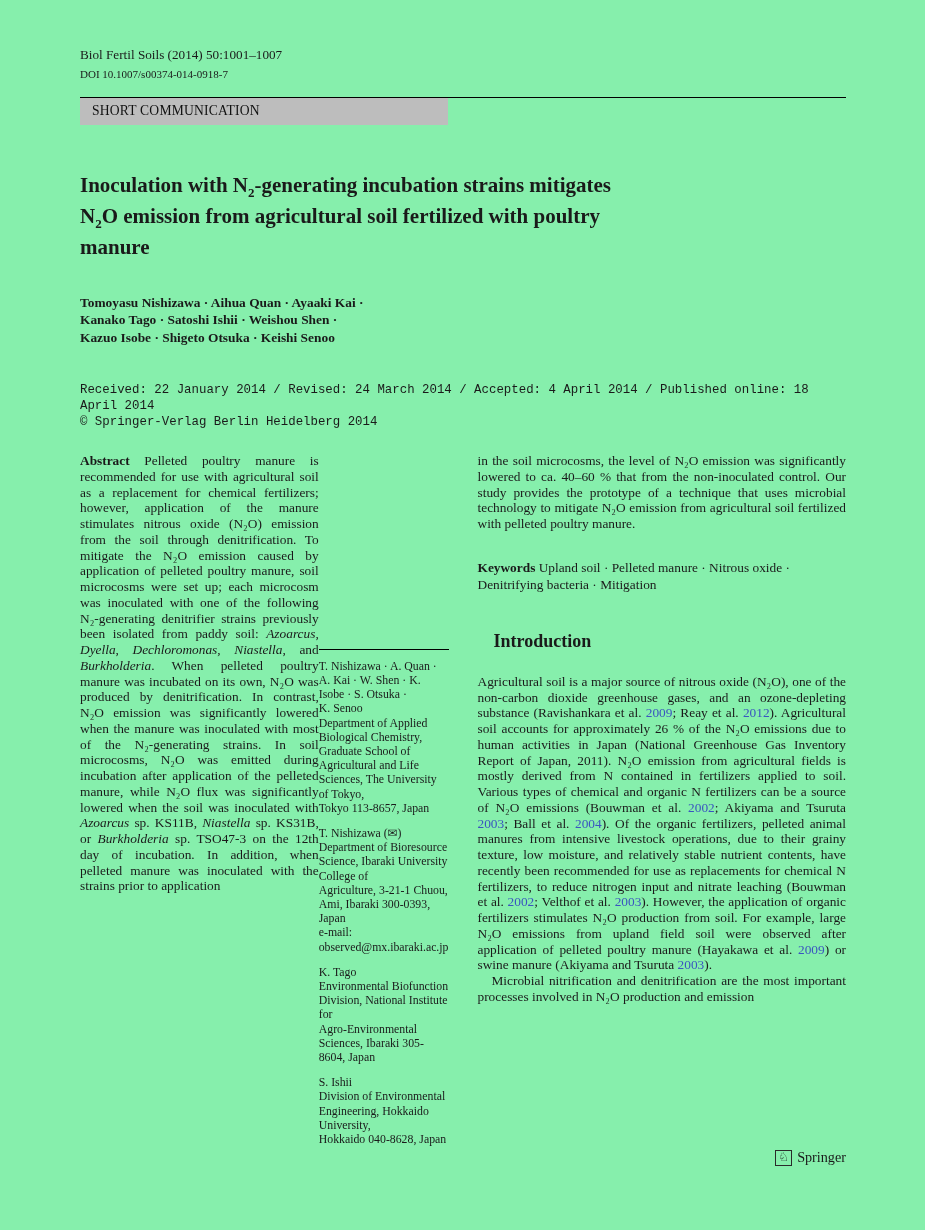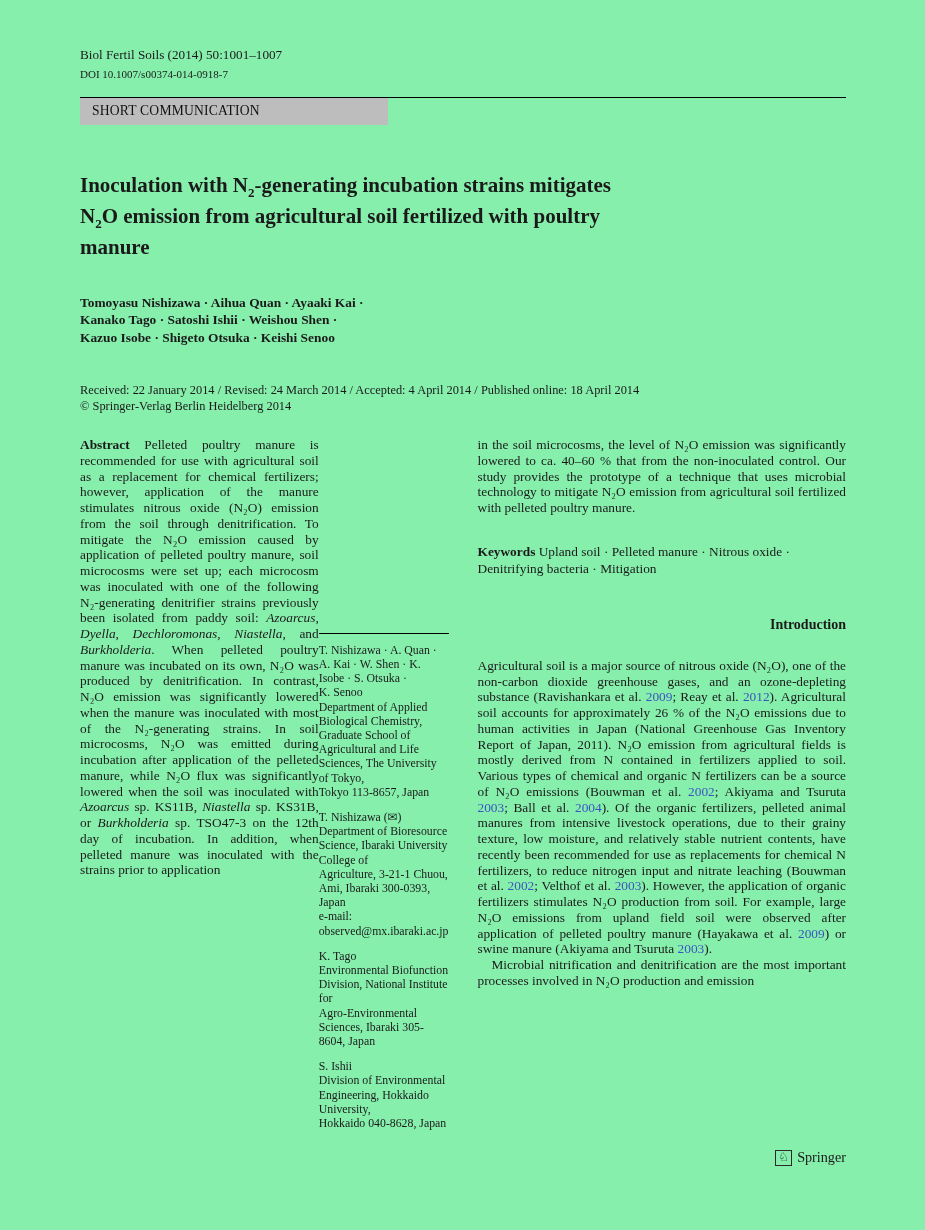--- a/index.html
+++ b/index.html
@@ -9,41 +9,41 @@
     padding: 47px 79px 0 80px;
     font-family: "Liberation Serif", "DejaVu Serif", serif;
     color: var(--text, #1a1a1a);
     overflow: hidden;
   }
   .jref { font-size: 13.2px; line-height: 16px; }
   .jdoi { font-size: 11px; line-height: 16px; margin-top: 3px; }
   .banner-rule { border-top: 1.4px solid #000; margin-top: 15px; }
   .banner {
     background: var(--banner_bg, #bdbdbd);
-    width: 308px; font-size: 13.6px; padding: 5px 10px 6px 12px;
+    width: 368px; font-size: 13.6px; padding: 5px 10px 6px 12px;
     letter-spacing: 0.2px; color: #111;
   }
   h1.title { margin: 45px 0 0 0; font-size: 21px; font-weight: bold; line-height: 31px; }
   .tline { display: block; }
   sub { font-size: 0.62em; line-height: 0; }
   .authors { margin-top: 31px; font-weight: bold; font-size: 13.4px; line-height: 17.4px; }
-  .dates { margin-top: 36px; font-size: 12.4px; line-height: 16px; }
+  .dates { margin-top: 36px; font-size: 12.4px; line-height: 16px; font-family: Liberation Mono, monospace; }
   .columns { display: flex; gap: 29px; margin-top: 23px; min-height: 693px; align-items: stretch; }
   .col { flex: 1 1 0; min-width: 0; }
   .col.left { display: flex; flex-direction: row; }
   p.body-text {
     margin: 0; font-size: 13.35px; line-height: 15.75px;
     text-align: justify; text-justify: inter-word;
   }
   p.indent { text-indent: 14px; }
   .it { font-style: italic; }
   .bd { font-weight: bold; }
   .cite { color: var(--link, #3a55c0); cursor: pointer; }
   p.keywords { margin: 27px 0 8px 0; font-size: 13.35px; line-height: 17.4px; text-align: left; }
-  h2.section-heading { margin: 38px 0 0 16px; font-size: 14px; font-weight: bold; line-height: 18px; text-align: right; }
+  h2.section-heading { margin: 38px 0 0 16px; font-size: 18px; font-weight: bold; line-height: 18px; }
   h2.section-heading + p.body-text { margin-top: 24px; }
   .footnotes {
     margin-top: auto; border-top: 1px solid #000; padding-top: 9px;
     font-size: 11.8px; line-height: 14.2px;
   }
   .fnblock { margin-bottom: 11px; }
   .fnblock:last-child { margin-bottom: 0; }
   .springer {
     position: absolute; right: 79px; bottom: 64px;
     display: flex; align-items: center; font-size: 14.2px; color: #1a1a1a;

